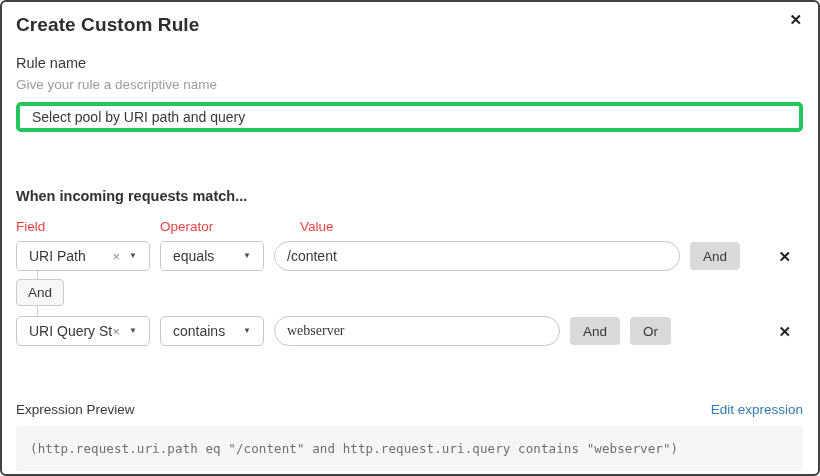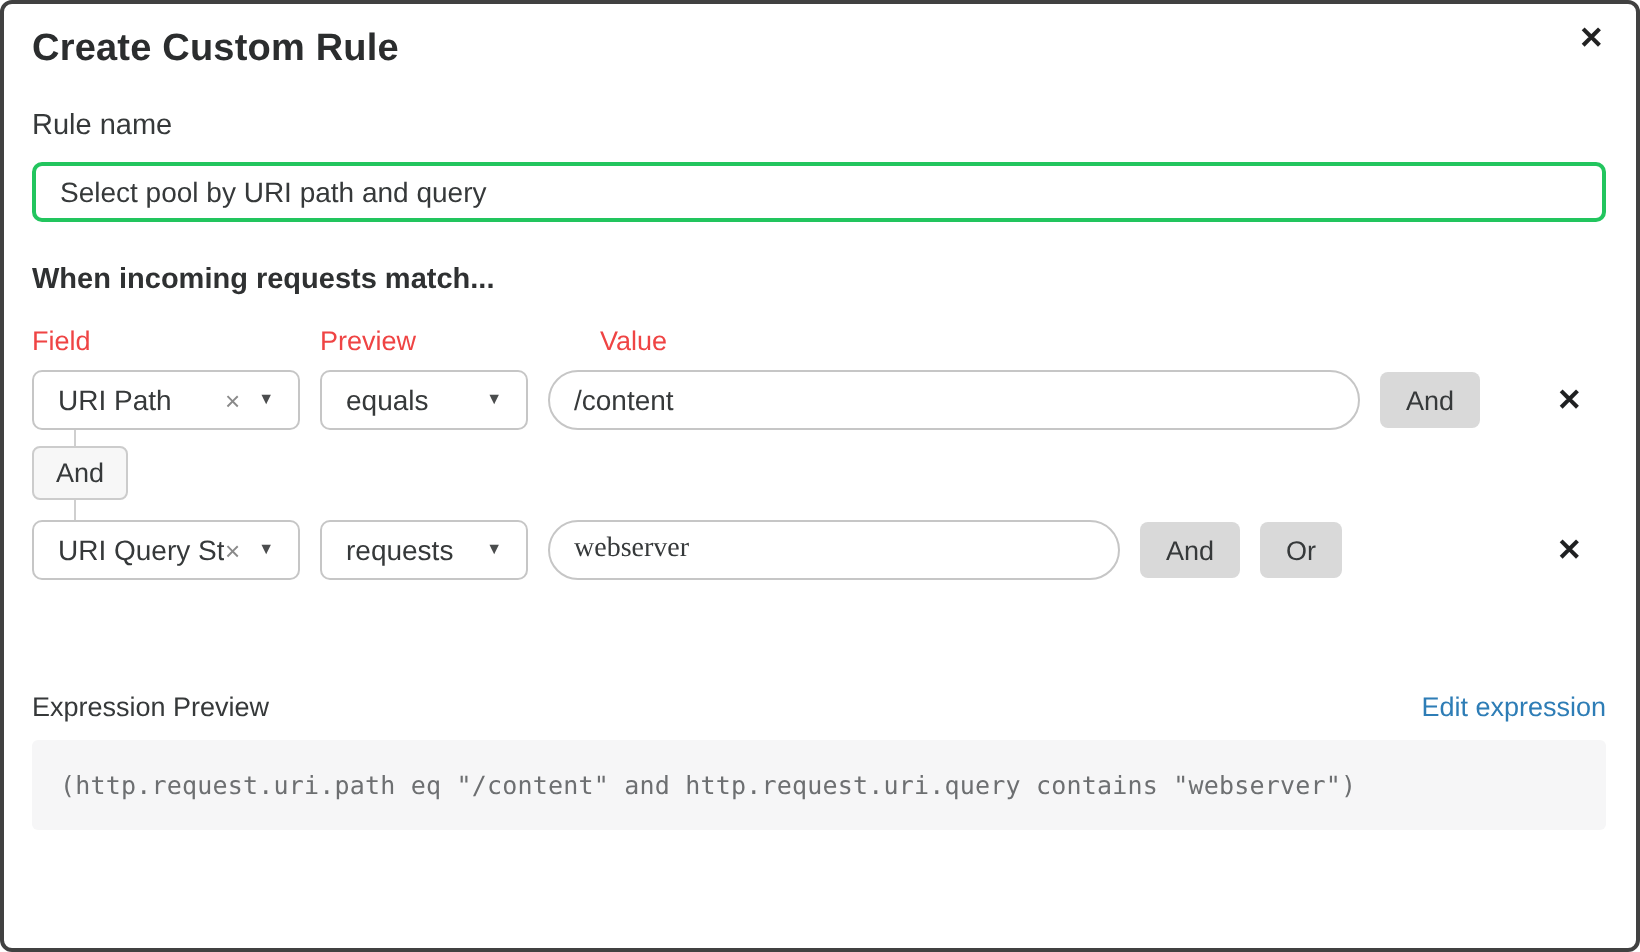--- a/index.html
+++ b/index.html
@@ -40,31 +40,31 @@
   }
 
   
   .rule-name { margin-top: 19px; }
   .field-label { font-size: 14.5px; color: #36393a; }
   .field-hint  { font-size: 13.5px; color: #9b9b9b; margin-top: 6px; }
   .text-input {
     margin-top: 10px;
     width: 100%;
     height: 30px;
-    border: 2px solid #22c55e;
+    border: 4px solid #22c55e;
     border-radius: 5px;
     padding: 0 12px;
     font-size: 14px;
     font-family: "Liberation Sans", sans-serif;
     color: #36393a;
     outline: none;
   }
 
   
-  .matcher { margin-top: 21px; }
+  .matcher { margin-top: 56px; }
   .matcher-heading { font-size: 14.5px; font-weight: 700; color: #2f3132; }
   .col-labels {
     display: flex;
     margin: 15px 0 7px 0;
     font-size: 13.5px;
     color: #ef4444;
   }
   .col-field { width: 144px; }
   .col-op    { width: 140px; }
   .col-value { flex: 1; }
@@ -181,29 +181,30 @@
 </head>
 <body>
 
 <div class="dialog">
 
   <h1 class="dlg-title">Create Custom Rule</h1>
   <button class="close-btn">✕</button>
 
   <div class="rule-name">
     <div class="field-label">Rule name</div>
+    <div class="field-hint">Give your rule a descriptive name</div>
     <input class="text-input" type="text" value="Select pool by URI path and query" style="">
   </div>
 
   <div class="matcher">
     <div class="matcher-heading">When incoming requests match...</div>
 
     <div class="col-labels">
       <div class="col-field">Field</div>
-      <div class="col-op">Preview</div>
+      <div class="col-op">Operator</div>
       <div class="col-value">Value</div>
     </div>
 
     <div class="builder-row">
       <div class="select select-field">
         <span class="select-text">URI Path</span>
         <span class="clear-x">×</span>
         <span class="caret">▼</span>
       </div>
       <div class="select select-op">
@@ -221,21 +222,21 @@
       <div class="vline vline-bottom"></div>
     </div>
 
     <div class="builder-row">
       <div class="select select-field">
         <span class="select-text">URI Query St...</span>
         <span class="clear-x">×</span>
         <span class="caret">▼</span>
       </div>
       <div class="select select-op">
-        <span class="select-text">requests</span>
+        <span class="select-text">contains</span>
         <span class="caret">▼</span>
       </div>
       <input class="value-input value-w2" type="text" value="webserver" style="">
       <button class="chip">And</button>
       <button class="chip">Or</button>
       <button class="remove-btn">✕</button>
     </div>
   </div>
 
   <div class="expr">

